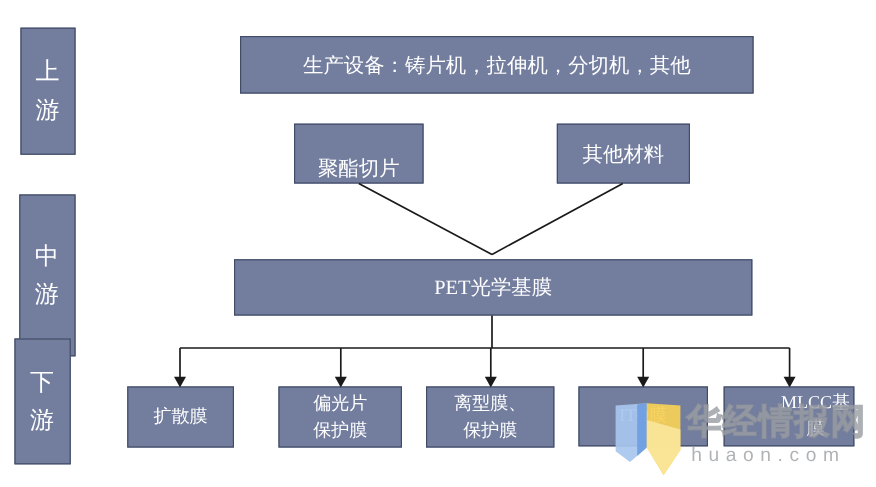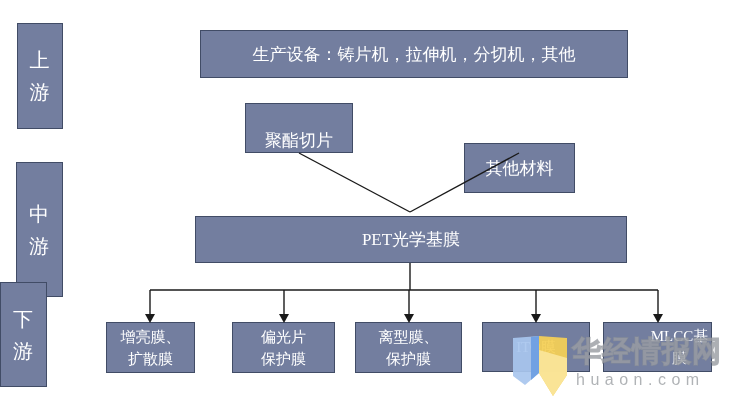--- a/index.html
+++ b/index.html
@@ -39,41 +39,40 @@
 <body>
 
 <div class="canvas">
 
   <div class="node stage" style="left:17px;top:23px;width:46px;height:106px;">
     <span class="vtext">上游</span>
   </div>
   <div class="node stage" style="left:16px;top:162px;width:47px;height:135px;">
     <span class="vtext">中游</span>
   </div>
-  <div class="node stage" style="left:0;top:282px;width:47px;height:105px;">
+  <div class="node stage" style="left:12px;top:282px;width:47px;height:105px;">
     <span class="vtext">下游</span>
   </div>
 
   <div class="node flow" style="left:200px;top:30px;width:428px;height:48px;">
     <span>生产设备：铸片机，拉伸机，分切机，其他</span>
   </div>
 
   <div class="node flow" style="left:245px;top:103px;width:108px;height:50px;align-items:flex-end;">
     <span>聚酯切片</span>
   </div>
-  <div class="node flow" style="left:464px;top:103px;width:111px;height:50px;margin-top:40px;">
+  <div class="node flow" style="left:464px;top:103px;width:111px;height:50px;">
     <span>其他材料</span>
   </div>
 
   <div class="node flow" style="left:195px;top:216px;width:432px;height:47px;">
     <span>PET光学基膜</span>
   </div>
 
   <div class="node app" style="left:106px;top:322px;width:89px;height:51px;">
-    <div>增亮膜、</div>
     <div>扩散膜</div>
   </div>
   <div class="node app" style="left:232px;top:322px;width:103px;height:51px;align-items:center;">
     <div>偏光片</div>
     <div>保护膜</div>
   </div>
   <div class="node app" style="left:355px;top:322px;width:107px;height:51px;">
     <div>离型膜、</div>
     <div>保护膜</div>
   </div>

